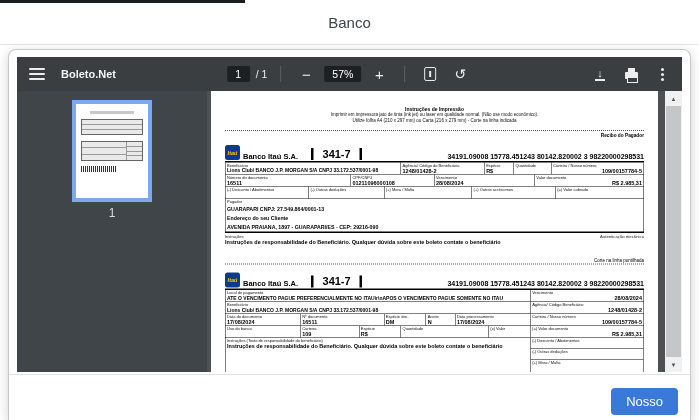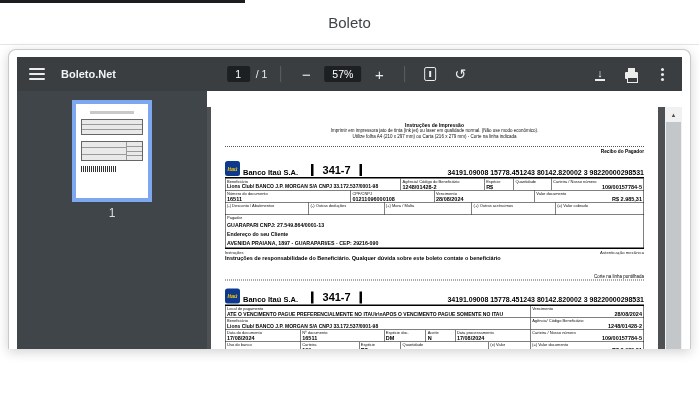--- a/index.html
+++ b/index.html
@@ -3,21 +3,21 @@
 <meta charset="utf-8">
 <style>
   * { margin:0; padding:0; box-sizing:border-box; }
   html,body { width:699px; height:420px; overflow:hidden; background:#fff;
     font-family:"Liberation Sans", sans-serif; }
   .top-strip { position:absolute; left:0; top:0; width:245px; height:3px; background:#1b1d1f; }
   .app-header { height:45px; display:flex; align-items:center; justify-content:center;
     border-bottom:1px solid #e3e5e6; }
   .page-title { font-size:15px; color:#3e4347; }
 
-  .modal { position:absolute; left:8px; top:49px; width:683px; height:300px;
+  .modal { position:absolute; left:8px; top:49px; width:683px; height:371px;
     background:#fff; border:1px solid #c6cacd; border-bottom:none; border-radius:8px 8px 0 0;
     box-shadow:0 3px 12px rgba(0,0,0,.18); display:flex; flex-direction:column; overflow:hidden; }
 
   .viewer { margin:7px 8px 2px 8px; width:665px; }
   .vtoolbar { height:34px; background:#3a3e41; display:flex; align-items:center;
     position:relative; padding:0 8px; }
   .tbtn { background:transparent; border:none; color:#eceded; width:24px; height:26px;
     display:flex; align-items:center; justify-content:center; cursor:pointer; font-size:14px;
     font-family:"Liberation Sans", sans-serif; padding:0; }
   .hamburger { display:flex; flex-direction:column; gap:3px; }
@@ -56,21 +56,21 @@
   .m-table .m-r { flex:1; border-bottom:1px solid #9a9a9a; background:#e9e9e9; }
   .m-table .m-r:last-child { border-bottom:none; }
   .m-tableA { height:16px; }
   .m-tableB { height:20px; margin-top:6px; flex-direction:row; }
   .m-tableB .m-left { flex:1; border-right:1px solid #9a9a9a; display:flex; flex-direction:column; }
   .m-tableB .m-right { width:15px; display:flex; flex-direction:column; }
   .m-barcode { margin-top:5px; width:36px; height:6px;
     background:repeating-linear-gradient(90deg,#333 0 1px,#fff 1px 2px); }
   .thumb-num { margin-top:8px; color:#dadce0; font-size:12px; }
 
-  .main { flex:1; position:relative; background:#4d5154; overflow:hidden;margin-top:16px; }
+  .main { flex:1; position:relative; background:#4d5154; overflow:hidden; }
   .pdfpage { position:absolute; left:4px; top:0; width:447px; height:300px; background:#fff; }
   .pinner { width:894px; padding:30px 28px 0; transform:scale(.5); transform-origin:0 0;
     color:#000; }
 
   .instr-block { text-align:center; }
   .instr-title { font-size:10px; font-weight:bold; line-height:12px; }
   .instr-line { font-size:9px; line-height:11px; color:#111; }
   .dotline { border-top:2px dotted #555; }
   .mt14 { margin-top:14px; }
   .recibo-label { text-align:right; font-size:9.5px; font-weight:bold; margin-top:3px; }
@@ -115,21 +115,21 @@
     align-items:flex-start; padding:13px 12px; }
   .close-btn { background:#3879d9; color:#fff; border:none; border-radius:4px; padding:6px 15px;
     font-size:13px; font-family:"Liberation Sans", sans-serif; cursor:pointer; }
 </style>
 </head>
 <body>
 
 <div class="top-strip"></div>
 
 <header class="app-header">
-  <div class="page-title">Boleto</div>
+  <div class="page-title">Banco</div>
 </header>
 
 <div class="modal">
   <div class="viewer">
 
     <div class="vtoolbar">
       <button class="tbtn">
         <span class="hamburger">
             <i></i>
             <i></i>
@@ -394,15 +394,15 @@
         <div class="vscrollbar">
           <div class="sarrow up">▲</div>
           <div class="sthumb"></div>
           <div class="sarrow down">▼</div>
         </div>
       </div>
     </div>
   </div>
 
   <div class="modal-footer">
-    <button class="close-btn">Outras</button>
+    <button class="close-btn">Nosso</button>
   </div>
 </div>
 
 </body></html>

